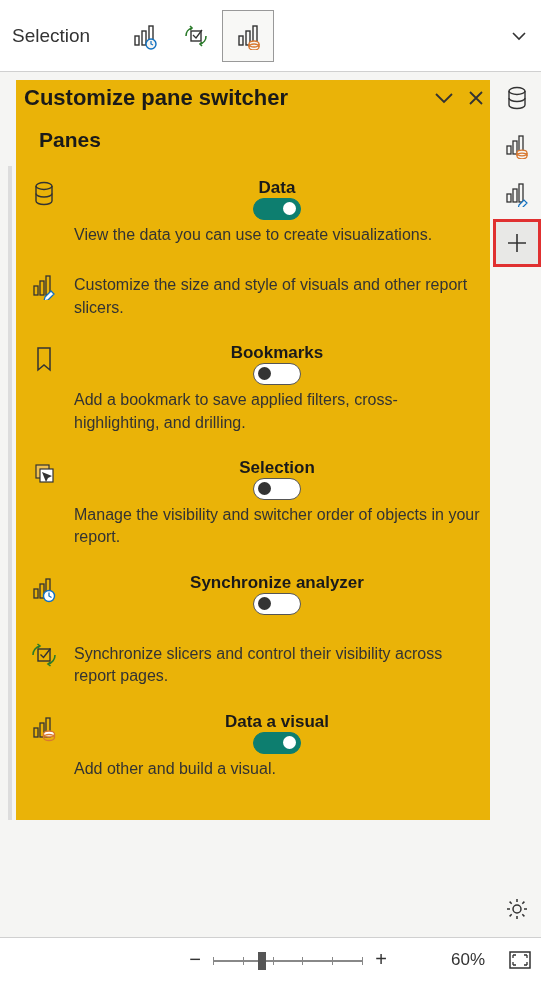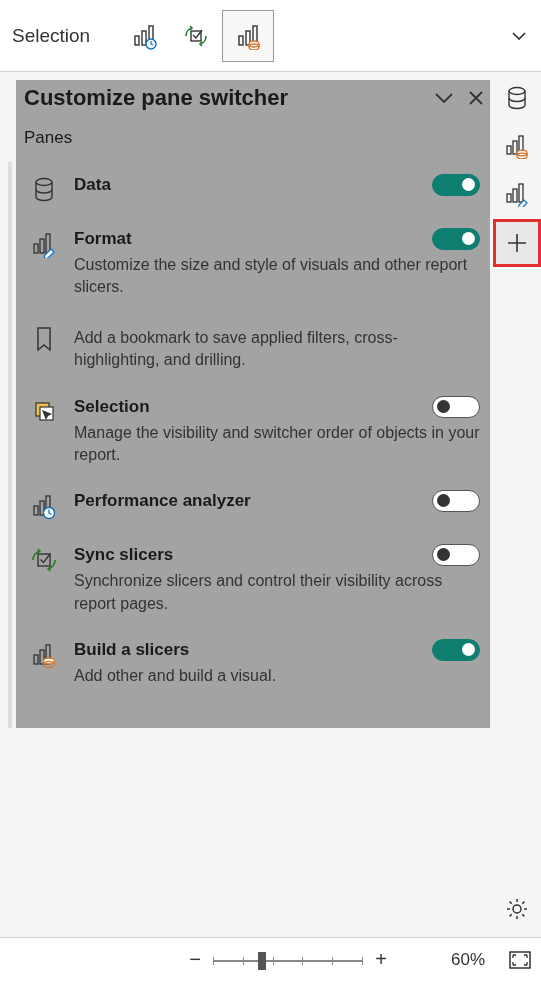--- a/index.html
+++ b/index.html
@@ -46,21 +46,21 @@
     padding: 8px 10px;
     font-size: 16px;
     color: #555;
   }
   
   .panel {
     position: absolute;
     left: 16px;
     top: 80px;
     width: 474px;
-    background: #a3a3a3;
+    background: #eab308;
     z-index: 2;
   }
   .panel-header {
     display: flex;
     align-items: center;
     padding: 4px 0 8px 8px;
   }
   .panel-title {
     font-size: 22px;
     font-weight: 600;
@@ -73,23 +73,24 @@
   .panel-ctrls span {
     width: 28px;
     height: 28px;
     display: flex;
     align-items: center;
     justify-content: center;
     font-size: 18px;
     cursor: pointer;
   }
   .section-title {
-    font-size: 17px;
-    font-weight: 400;
+    font-size: 21px;
+    font-weight: 700;
     padding: 8px 8px 14px 8px;
+    margin-left: 15px;
   }
   .pane-list {
     border-left: 4px solid #ddd;
     margin-left: -8px;
     padding-left: 4px;
     padding-bottom: 28px;
   }
   .pane-item {
     display: flex;
     padding: 12px 10px 12px 12px;
@@ -99,20 +100,21 @@
     width: 32px;
     flex-shrink: 0;
     padding-top: 2px;
     display: flex;
     justify-content: center;
   }
   .pane-body { flex: 1; }
   .pane-title-row {
     display: flex;
     align-items: center;
+    flex-direction: column;
   }
   .pane-name {
     font-size: 17px;
     font-weight: 600;
     flex: 1;
   }
   .pane-desc {
     font-size: 16px;
     color: #333;
     line-height: 1.4;
@@ -358,50 +360,51 @@
           <path d="M6 13.5c0 2 3.5 3.5 8 3.5s8-1.5 8-3.5" fill="none" stroke="#333" stroke-width="1.4"></path>
         </svg>
       </div>
       <div class="pane-body">
         <div class="pane-title-row">
           <div class="pane-name">Data</div>
           <div class="toggle on">
               <div class="knob"></div>
             </div>
         </div>
+        <div class="pane-desc">View the data you can use to create visualizations.</div>
       </div>
     </div>
 
     <div class="pane-item">
       <div class="pane-icon">
         <svg width="28" height="28" viewBox="0 0 28 28">
           <rect x="4" y="14" width="4" height="9" fill="none" stroke="#333" stroke-width="1.3"></rect>
           <rect x="10" y="9" width="4" height="14" fill="none" stroke="#333" stroke-width="1.3"></rect>
           <rect x="16" y="4" width="4" height="19" fill="none" stroke="#333" stroke-width="1.3"></rect>
           <path d="M15 25l6-6 3 3-6 6-4 1z" fill="#fff" stroke="#1170c0" stroke-width="1.3"></path>
         </svg>
       </div>
       <div class="pane-body">
+        <div class="pane-desc">Customize the size and style of visuals and other report slicers.</div>
+      </div>
+    </div>
+
+    <div class="pane-item">
+      <div class="pane-icon">
+        <svg width="26" height="28" viewBox="0 0 26 28">
+          <path d="M7 3h12v22l-6-5-6 5z" fill="none" stroke="#333" stroke-width="1.5"></path>
+        </svg>
+      </div>
+      <div class="pane-body">
         <div class="pane-title-row">
-          <div class="pane-name">Format</div>
-          <div class="toggle on">
+          <div class="pane-name">Bookmarks</div>
+          <div class="toggle">
               <div class="knob"></div>
             </div>
         </div>
-        <div class="pane-desc">Customize the size and style of visuals and other report slicers.</div>
-      </div>
-    </div>
-
-    <div class="pane-item">
-      <div class="pane-icon">
-        <svg width="26" height="28" viewBox="0 0 26 28">
-          <path d="M7 3h12v22l-6-5-6 5z" fill="none" stroke="#333" stroke-width="1.5"></path>
-        </svg>
-      </div>
-      <div class="pane-body">
         <div class="pane-desc">Add a bookmark to save applied filters, cross-highlighting, and drilling.</div>
       </div>
     </div>
 
     <div class="pane-item">
       <div class="pane-icon">
         <svg width="28" height="28" viewBox="0 0 28 28">
           <rect x="6" y="5" width="13" height="13" fill="#f0c050" stroke="#333" stroke-width="1.2"></rect>
           <rect x="10" y="9" width="13" height="13" fill="#fff" stroke="#333" stroke-width="1.2"></rect>
           <path d="M12 12l4 10 2-4 4-2z" fill="#333"></path>
@@ -423,64 +426,58 @@
         <svg width="28" height="28" viewBox="0 0 28 28">
           <rect x="4" y="14" width="4" height="9" fill="none" stroke="#333" stroke-width="1.3"></rect>
           <rect x="10" y="9" width="4" height="14" fill="none" stroke="#333" stroke-width="1.3"></rect>
           <rect x="16" y="4" width="4" height="19" fill="none" stroke="#333" stroke-width="1.3"></rect>
           <circle cx="19" cy="21" r="5.5" fill="#fff" stroke="#1170c0" stroke-width="1.4"></circle>
           <path d="M19 17.5v3.5l2.5 1.5" stroke="#1170c0" stroke-width="1.3" fill="none"></path>
         </svg>
       </div>
       <div class="pane-body">
         <div class="pane-title-row">
-          <div class="pane-name">Performance analyzer</div>
+          <div class="pane-name">Synchronize analyzer</div>
           <div class="toggle">
               <div class="knob"></div>
             </div>
         </div>
       </div>
     </div>
 
     <div class="pane-item">
       <div class="pane-icon">
         <svg width="28" height="28" viewBox="0 0 28 28">
           <path d="M10 5a9 9 0 0 0-7 9" stroke="#2a7a2a" stroke-width="1.6" fill="none"></path>
           <path d="M7.5 3l2.5 2-2.5 2" stroke="#2a7a2a" stroke-width="1.6" fill="none"></path>
           <path d="M18 23a9 9 0 0 0 7-9" stroke="#2a7a2a" stroke-width="1.6" fill="none"></path>
           <path d="M20.5 25l-2.5-2 2.5-2" stroke="#2a7a2a" stroke-width="1.6" fill="none"></path>
           <rect x="8" y="8" width="12" height="12" fill="none" stroke="#333" stroke-width="1.4"></rect>
           <path d="M10.5 13.5l3 3 7-9" stroke="#333" stroke-width="1.4" fill="none"></path>
         </svg>
       </div>
       <div class="pane-body">
-        <div class="pane-title-row">
-          <div class="pane-name">Sync slicers</div>
-          <div class="toggle">
-              <div class="knob"></div>
-            </div>
-        </div>
         <div class="pane-desc">Synchronize slicers and control their visibility across report pages.</div>
       </div>
     </div>
 
     <div class="pane-item">
       <div class="pane-icon">
         <svg width="28" height="28" viewBox="0 0 28 28">
           <rect x="4" y="14" width="4" height="9" fill="none" stroke="#333" stroke-width="1.3"></rect>
           <rect x="10" y="9" width="4" height="14" fill="none" stroke="#333" stroke-width="1.3"></rect>
           <rect x="16" y="4" width="4" height="19" fill="none" stroke="#333" stroke-width="1.3"></rect>
           <ellipse cx="19" cy="20" rx="5.5" ry="3" fill="#fff" stroke="#d87830" stroke-width="1.3"></ellipse>
           <path d="M13.5 20v3.5M24.5 20v3.5" stroke="#d87830" stroke-width="1.3"></path>
           <ellipse cx="19" cy="23.5" rx="5.5" ry="3" fill="none" stroke="#d87830" stroke-width="1.3"></ellipse>
         </svg>
       </div>
       <div class="pane-body">
         <div class="pane-title-row">
-          <div class="pane-name">Build a slicers</div>
+          <div class="pane-name">Data a visual</div>
           <div class="toggle on">
               <div class="knob"></div>
             </div>
         </div>
         <div class="pane-desc">Add other and build a visual.</div>
       </div>
     </div>
 
   </div>
 </div>

